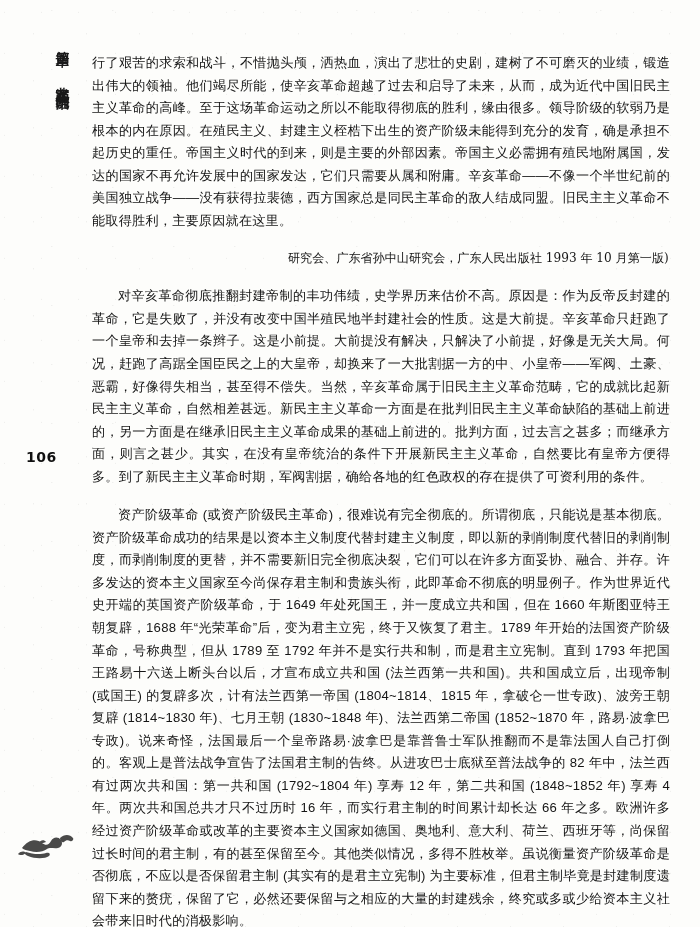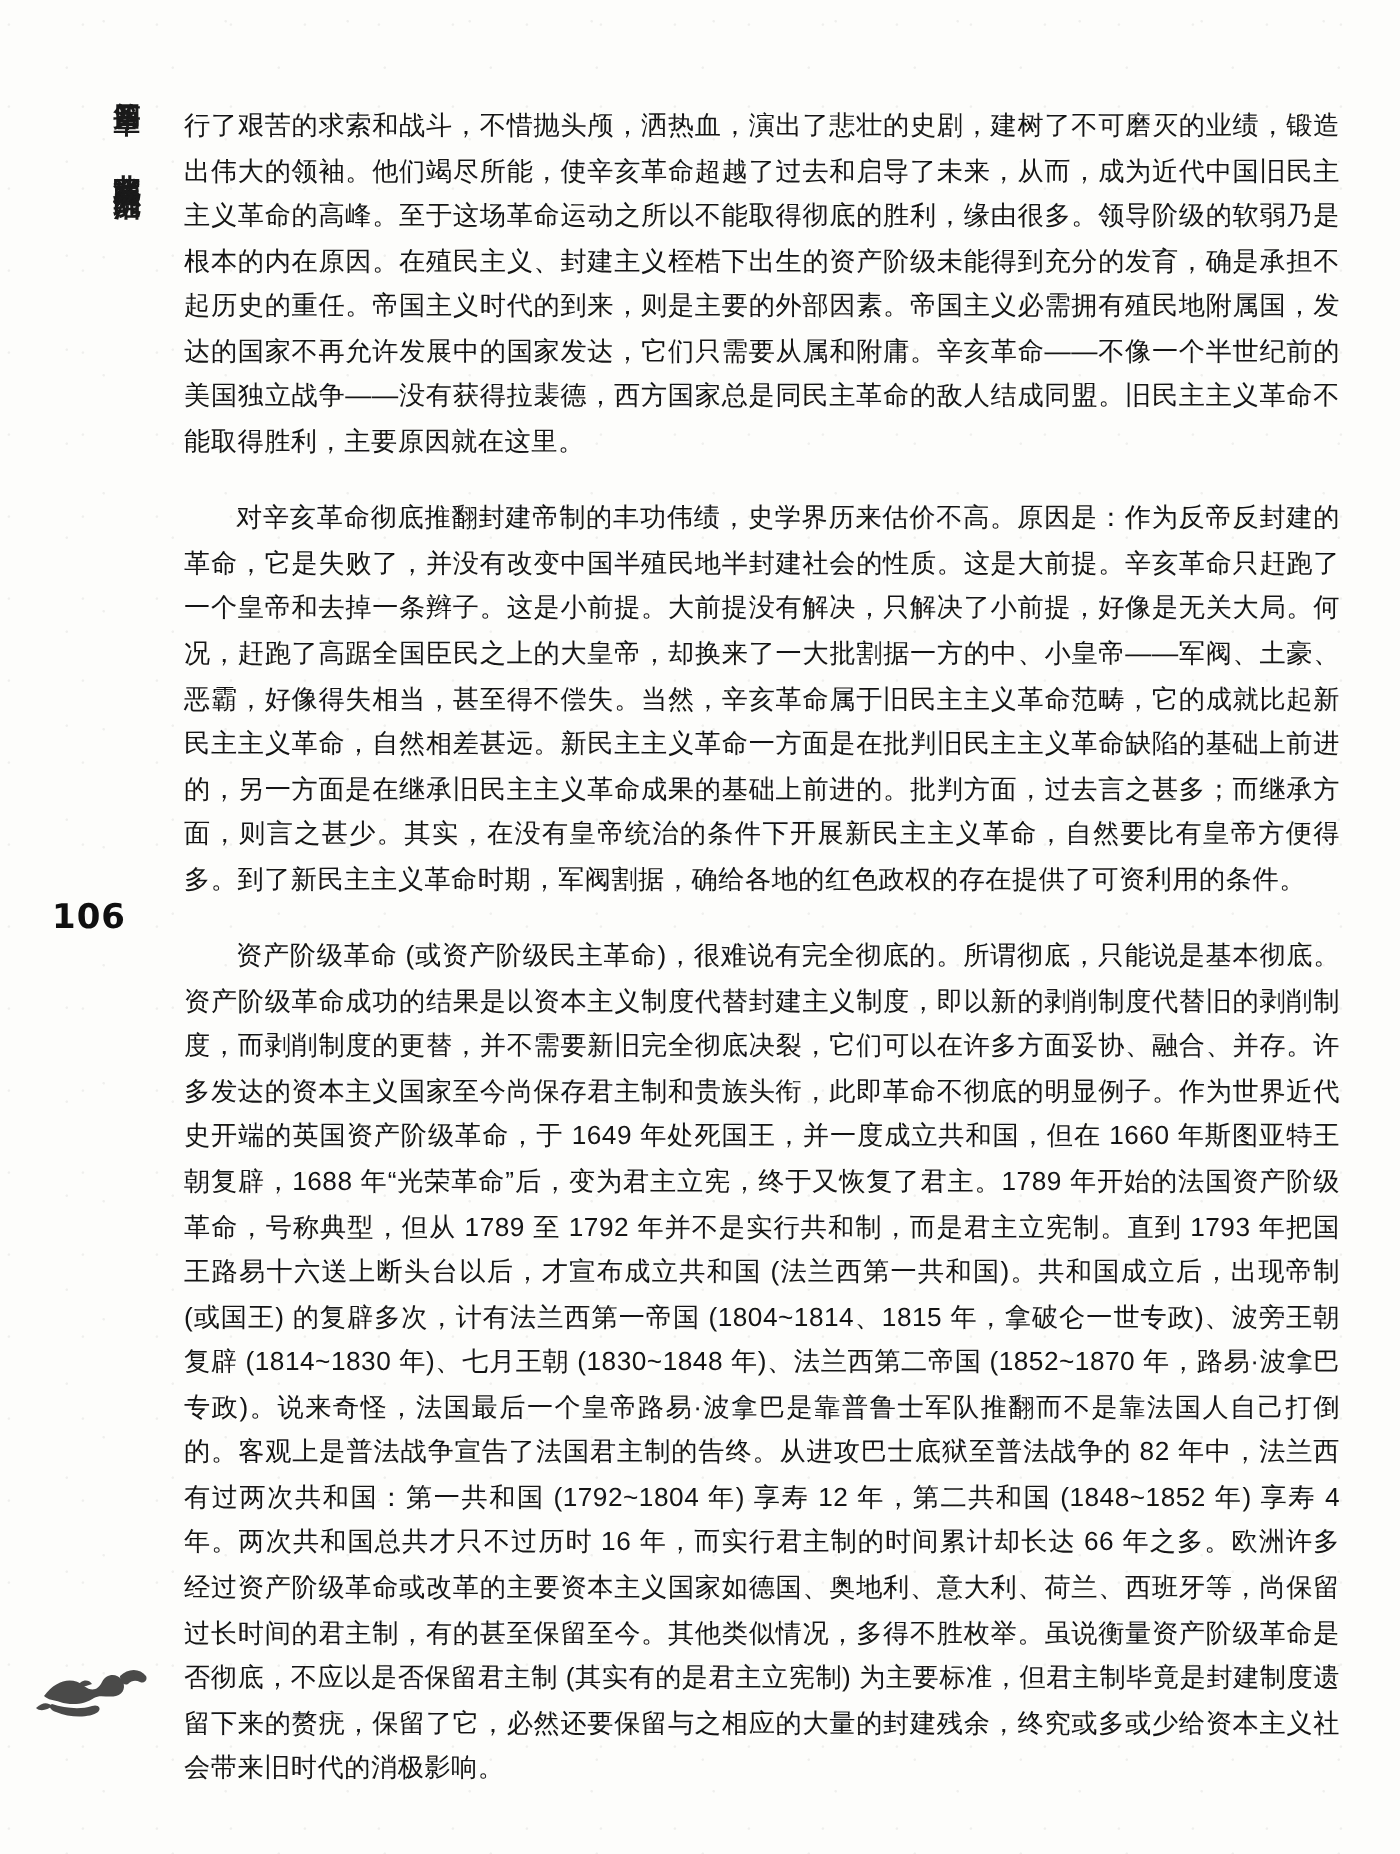--- a/index.html
+++ b/index.html
@@ -46,21 +46,21 @@
     margin-top: 0;
   }
 
   
   .folio {
     position: absolute;
     left: 26px;
     top: 449px;
     font-family: "DejaVu Sans", "Liberation Sans", sans-serif;
     font-weight: bold;
-    font-size: 17px;
+    font-size: 14px;
     color: #101010;
     letter-spacing: 0.5px;
   }
 
   
   .ornament {
     position: absolute;
     left: 16px;
     top: 818px;
     width: 62px;
@@ -142,20 +142,21 @@
       <path d="M10 34 C16 36, 24 37, 30 35 C33 34, 35 36, 33 38 C29 41, 19 41, 12 38 C9 37, 8 35, 10 34 Z"></path>
       <circle cx="50" cy="20" r="1.4"></circle>
       <path d="M22 26 C24 22, 28 21, 30 24 L27 25 Z"></path>
       <path d="M2 36 C5 33, 8 33, 10 35 C8 37, 4 38, 2 36 Z"></path>
     </g>
   </svg>
 
   <div class="text-column">
     <p class="para no-indent">行了艰苦的求索和战斗，不惜抛头颅，洒热血，演出了悲壮的史剧，建树了不可磨灭的业绩，锻造出伟大的领袖。他们竭尽所能，使辛亥革命超越了过去和启导了未来，从而，成为近代中国旧民主主义革命的高峰。至于这场革命运动之所以不能取得彻底的胜利，缘由很多。领导阶级的软弱乃是根本的内在原因。在殖民主义、封建主义桎梏下出生的资产阶级未能得到充分的发育，确是承担不起历史的重任。帝国主义时代的到来，则是主要的外部因素。帝国主义必需拥有殖民地附属国，发达的国家不再允许发展中的国家发达，它们只需要从属和附庸。辛亥革命——不像一个半世纪前的美国独立战争——没有获得拉裴德，西方国家总是同民主革命的敌人结成同盟。旧民主主义革命不能取得胜利，主要原因就在这里。</p>
     <div class="citation">
+      <span class="cite-line-2">研究会、广东省孙中山研究会，广东人民出版社 1993 年 10 月第一版)</span>
     </div>
     <p class="para">对辛亥革命彻底推翻封建帝制的丰功伟绩，史学界历来估价不高。原因是：作为反帝反封建的革命，它是失败了，并没有改变中国半殖民地半封建社会的性质。这是大前提。辛亥革命只赶跑了一个皇帝和去掉一条辫子。这是小前提。大前提没有解决，只解决了小前提，好像是无关大局。何况，赶跑了高踞全国臣民之上的大皇帝，却换来了一大批割据一方的中、小皇帝——军阀、土豪、恶霸，好像得失相当，甚至得不偿失。当然，辛亥革命属于旧民主主义革命范畴，它的成就比起新民主主义革命，自然相差甚远。新民主主义革命一方面是在批判旧民主主义革命缺陷的基础上前进的，另一方面是在继承旧民主主义革命成果的基础上前进的。批判方面，过去言之甚多；而继承方面，则言之甚少。其实，在没有皇帝统治的条件下开展新民主主义革命，自然要比有皇帝方便得多。到了新民主主义革命时期，军阀割据，确给各地的红色政权的存在提供了可资利用的条件。</p>
     <p class="para">资产阶级革命 (或资产阶级民主革命)，很难说有完全彻底的。所谓彻底，只能说是基本彻底。资产阶级革命成功的结果是以资本主义制度代替封建主义制度，即以新的剥削制度代替旧的剥削制度，而剥削制度的更替，并不需要新旧完全彻底决裂，它们可以在许多方面妥协、融合、并存。许多发达的资本主义国家至今尚保存君主制和贵族头衔，此即革命不彻底的明显例子。作为世界近代史开端的英国资产阶级革命，于 1649 年处死国王，并一度成立共和国，但在 1660 年斯图亚特王朝复辟，1688 年“光荣革命”后，变为君主立宪，终于又恢复了君主。1789 年开始的法国资产阶级革命，号称典型，但从 1789 至 1792 年并不是实行共和制，而是君主立宪制。直到 1793 年把国王路易十六送上断头台以后，才宣布成立共和国 (法兰西第一共和国)。共和国成立后，出现帝制 (或国王) 的复辟多次，计有法兰西第一帝国 (1804~1814、1815 年，拿破仑一世专政)、波旁王朝复辟 (1814~1830 年)、七月王朝 (1830~1848 年)、法兰西第二帝国 (1852~1870 年，路易·波拿巴专政)。说来奇怪，法国最后一个皇帝路易·波拿巴是靠普鲁士军队推翻而不是靠法国人自己打倒的。客观上是普法战争宣告了法国君主制的告终。从进攻巴士底狱至普法战争的 82 年中，法兰西有过两次共和国：第一共和国 (1792~1804 年) 享寿 12 年，第二共和国 (1848~1852 年) 享寿 4 年。两次共和国总共才只不过历时 16 年，而实行君主制的时间累计却长达 66 年之多。欧洲许多经过资产阶级革命或改革的主要资本主义国家如德国、奥地利、意大利、荷兰、西班牙等，尚保留过长时间的君主制，有的甚至保留至今。其他类似情况，多得不胜枚举。虽说衡量资产阶级革命是否彻底，不应以是否保留君主制 (其实有的是君主立宪制) 为主要标准，但君主制毕竟是封建制度遗留下来的赘疣，保留了它，必然还要保留与之相应的大量的封建残余，终究或多或少给资本主义社会带来旧时代的消极影响。</p>
 
   </div>
 
   <div class="speckle"></div>
 </div>
 
 </body></html>

